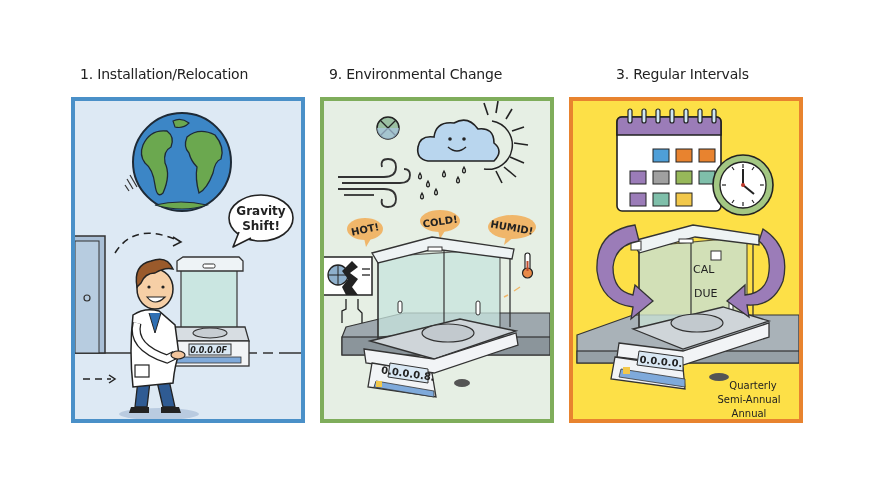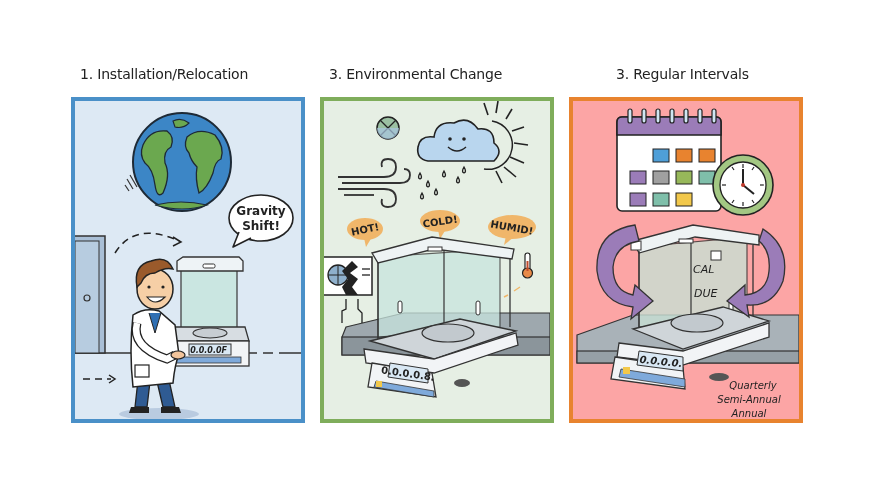--- a/index.html
+++ b/index.html
@@ -13,21 +13,21 @@
     position: absolute; top: 97px; height: 326px; width: 234px;
     border: 4px solid; overflow: hidden;
   }
   .panel svg { position: absolute; left: 0; top: 0; }
   .lbl { font-family: "DejaVu Sans", sans-serif; }
 </style>
 </head>
 <body>
 
 <div class="title" style="left:80px;">1. Installation/Relocation</div>
-<div class="title" style="left:329px;">3. Environmental Change</div>
+<div class="title" style="left:329px;">9. Environmental Change</div>
 <div class="title" style="left:600px;margin-left:16px;">3. Regular Intervals</div>
 
 <div class="panel" style="left:71px; border-color:#4a90c8; background:#dde9f4;">
   <svg width="226" height="323" viewBox="0 0 226 323">
 
     <g>
       <line x1="0" y1="252" x2="40" y2="252" stroke="#333" stroke-width="1.3"></line>
       <line x1="40" y1="252" x2="226" y2="252" stroke="#333" stroke-width="1.3" stroke-dasharray="60 6 10 6"></line>
     </g>
 
@@ -201,21 +201,21 @@
       <path d="M48 262 L108 272 L112 296 L44 286Z" fill="#f2f4f6" stroke="#333" stroke-width="1.3"></path>
       <path d="M66 262 L104 268 L104 282 L64 276Z" fill="#d9e8f4" stroke="#333" stroke-width="1"></path>
       <text class="lbl" x="84" y="276" font-size="10" font-weight="bold" text-anchor="middle" fill="#222" transform="rotate(8 84 272)">0.0.0.0.8.</text>
       <path d="M52 280 L110 290 L110 296 L50 286Z" fill="#7faadb" stroke="#333" stroke-width="0.8"></path>
       <rect x="52" y="280" width="6" height="6" fill="#f2c84b"></rect>
       <ellipse cx="138" cy="282" rx="8" ry="4" fill="#555"></ellipse>
     </g>
   </svg>
 </div>
 
-<div class="panel" style="left:569px; border-color:#e8832f; background:#fca5a5;font-style:italic;">
+<div class="panel" style="left:569px; border-color:#e8832f; background:#fde047;">
   <svg width="226" height="323" viewBox="0 0 226 323">
 
     <path d="M4 234 L60 214 L226 214 L226 262 L4 262Z" fill="#a9b2b8" stroke="#333" stroke-width="1.2"></path>
     <rect x="4" y="250" width="222" height="12" fill="#96a0a6" stroke="#333" stroke-width="1.2"></rect>
 
     <g>
       <rect x="44" y="16" width="104" height="94" rx="5" fill="#fff" stroke="#222" stroke-width="1.6"></rect>
       <path d="M44 34 L44 21 Q44 16 49 16 L143 16 Q148 16 148 21 L148 34Z" fill="#9b7cb8" stroke="#222" stroke-width="1.6"></path>
       <g fill="#cfe6f2" stroke="#222" stroke-width="1.2">
         <rect x="55" y="8" width="4" height="14" rx="2"></rect>

